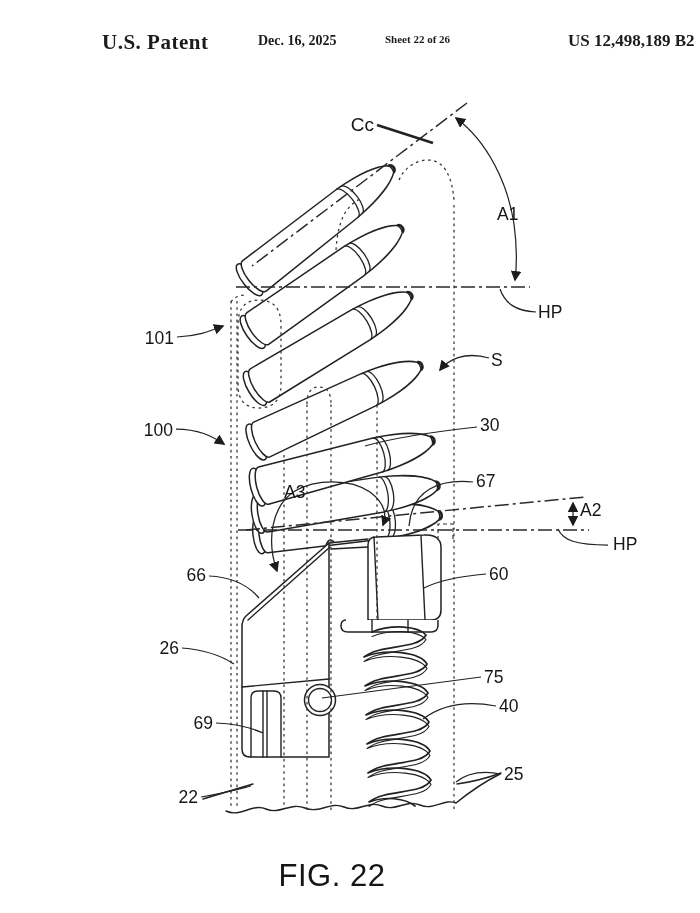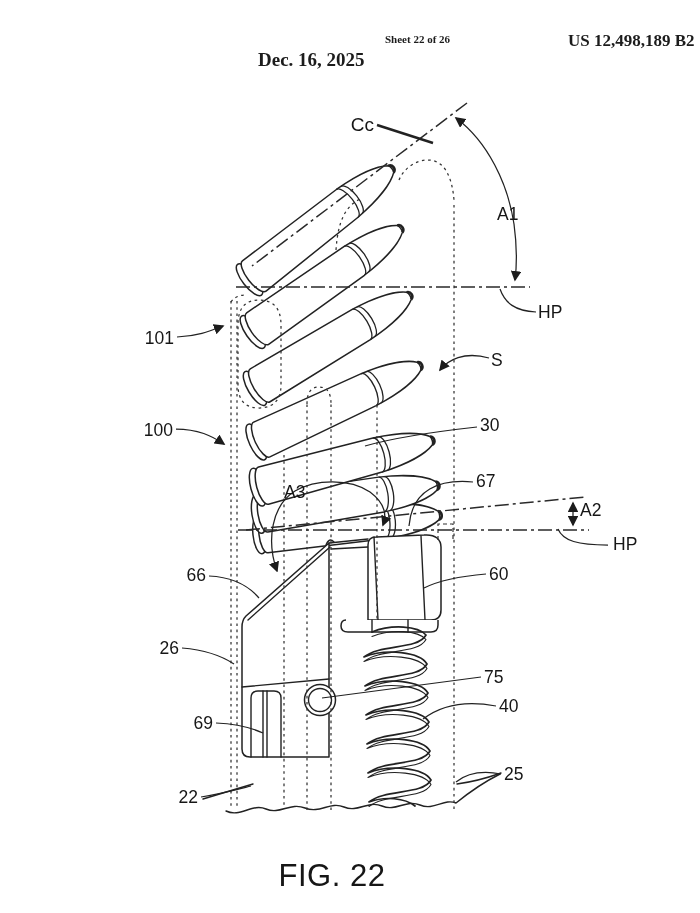--- a/index.html
+++ b/index.html
@@ -1,38 +1,39 @@
 <!DOCTYPE html>
 <html><head>
 <meta charset="utf-8">
 <style>
   html,body{margin:0;padding:0;background:#fff;}
   #page{position:relative;width:700px;height:913px;background:#ffffff;overflow:hidden;
         font-family:"Liberation Sans",sans-serif;color:#1c1c1c;}
   .hdr{position:absolute;top:30px;font-family:"Liberation Serif",serif;font-weight:bold;white-space:nowrap;}
   #h-title{left:102px;font-size:21px;letter-spacing:.5px;}
-  #h-date{left:258px;top:33px;font-size:19px;margin-top:16px;}
+  #h-date{left:258px;top:33px;font-size:14px;}
   #h-sheet{left:385px;top:33px;font-size:11px;}
   #h-number{left:568px;top:31px;font-size:17px;}
   svg{position:absolute;left:0;top:0;}
   svg text{font-family:"Liberation Sans",sans-serif;font-size:17.5px;fill:#161616;}
   text.big{font-size:19px;}
   #fig-caption{font-size:31px;letter-spacing:.5px;}
   .ln{stroke:#222;fill:none;stroke-width:1.4;stroke-linecap:round;stroke-linejoin:round;}
   .wt{stroke:#222;fill:#fff;stroke-width:1.5;stroke-linejoin:round;}
   .dot{stroke:#333;fill:none;stroke-width:1.25;stroke-dasharray:2.6 3.6;}
   .dash{stroke:#333;fill:none;stroke-width:1.2;stroke-dasharray:4 3;}
   .cl{stroke:#2a2a2a;fill:none;stroke-width:1.5;stroke-dasharray:14 4 3 4;}
   .ld{stroke:#222;fill:none;stroke-width:1.25;}
   .thk{stroke-width:2.5;}
 </style>
 </head>
 <body>
 
 <div id="page">
+  <div class="hdr" id="h-title">U.S. Patent</div>
   <div class="hdr" id="h-date">Dec. 16, 2025</div>
   <div class="hdr" id="h-sheet">Sheet 22 of 26</div>
   <div class="hdr" id="h-number">US 12,498,189 B2</div>
 
   <svg width="700" height="913" viewBox="0 0 700 913">
     <defs>
       <marker id="arr" viewBox="0 0 10 10" refX="8.5" refY="5" markerWidth="8.5" markerHeight="8.5" orient="auto-start-reverse">
         <path d="M0,0 L10,5 L0,10 Z" fill="#1c1c1c"></path>
       </marker>
       <g id="cart">

